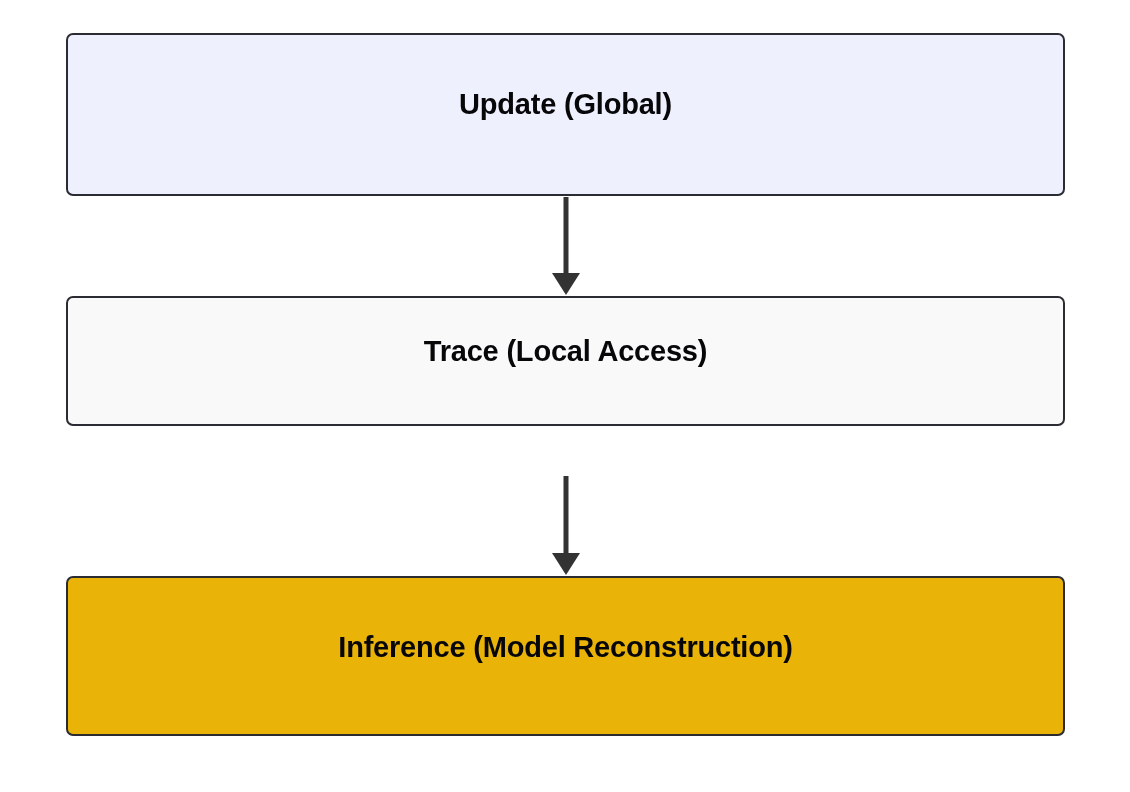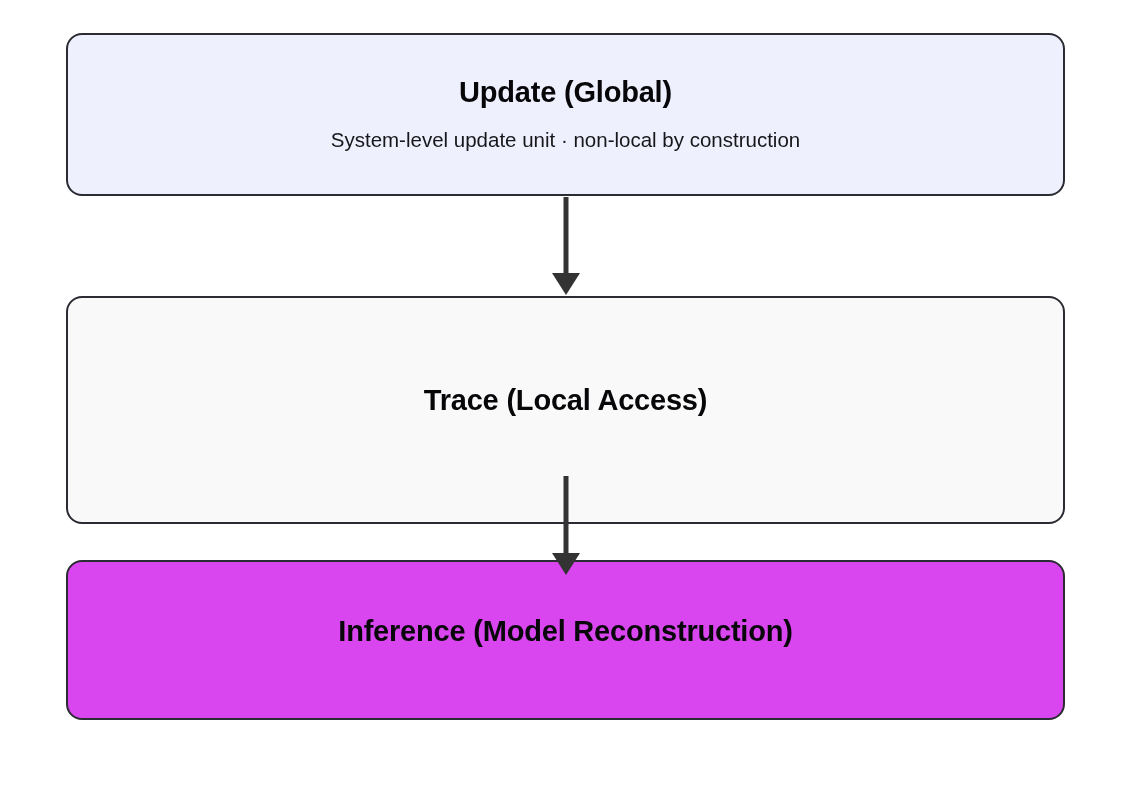--- a/index.html
+++ b/index.html
@@ -21,42 +21,42 @@
     height: 792px;
     box-sizing: border-box;
   }
 
   .node {
     position: absolute;
     left: 66px;
     width: 999px;
     box-sizing: border-box;
     border: 2px solid #2b2b33;
-    border-radius: 16px;
+    border-radius: 7px;
     display: flex;
     flex-direction: column;
     align-items: center;
     justify-content: center;
     text-align: center;
   }
 
   .node-update {
     top: 33px;
     height: 163px;
     background: #eef0fd;
   }
   .node-trace {
     top: 296px;
-    height: 228px;
+    height: 130px;
     background: #f9f9f9;
   }
   .node-inference {
-    top: 560px;
+    top: 576px;
     height: 160px;
-    background: #d946ef;
+    background: #eab308;
   }
 
   .node-title {
     font-size: 29px;
     font-weight: bold;
     color: #07070a;
     letter-spacing: -0.2px;
     line-height: 1.15;
     margin: 0;
   }
@@ -83,21 +83,20 @@
     pointer-events: none;
   }
 </style>
 </head>
 <body>
 
 <div id="flow">
 
   <div class="node node-update">
     <div class="node-title">Update (Global)</div>
-    <div class="node-subtitle">System-level update unit · non-local by construction</div>
   </div>
 
   <div class="node node-trace">
     <div class="node-title">Trace (Local Access)</div>
   </div>
 
   <div class="node node-inference">
     <div class="node-title">Inference (Model Reconstruction)</div>
   </div>
 

